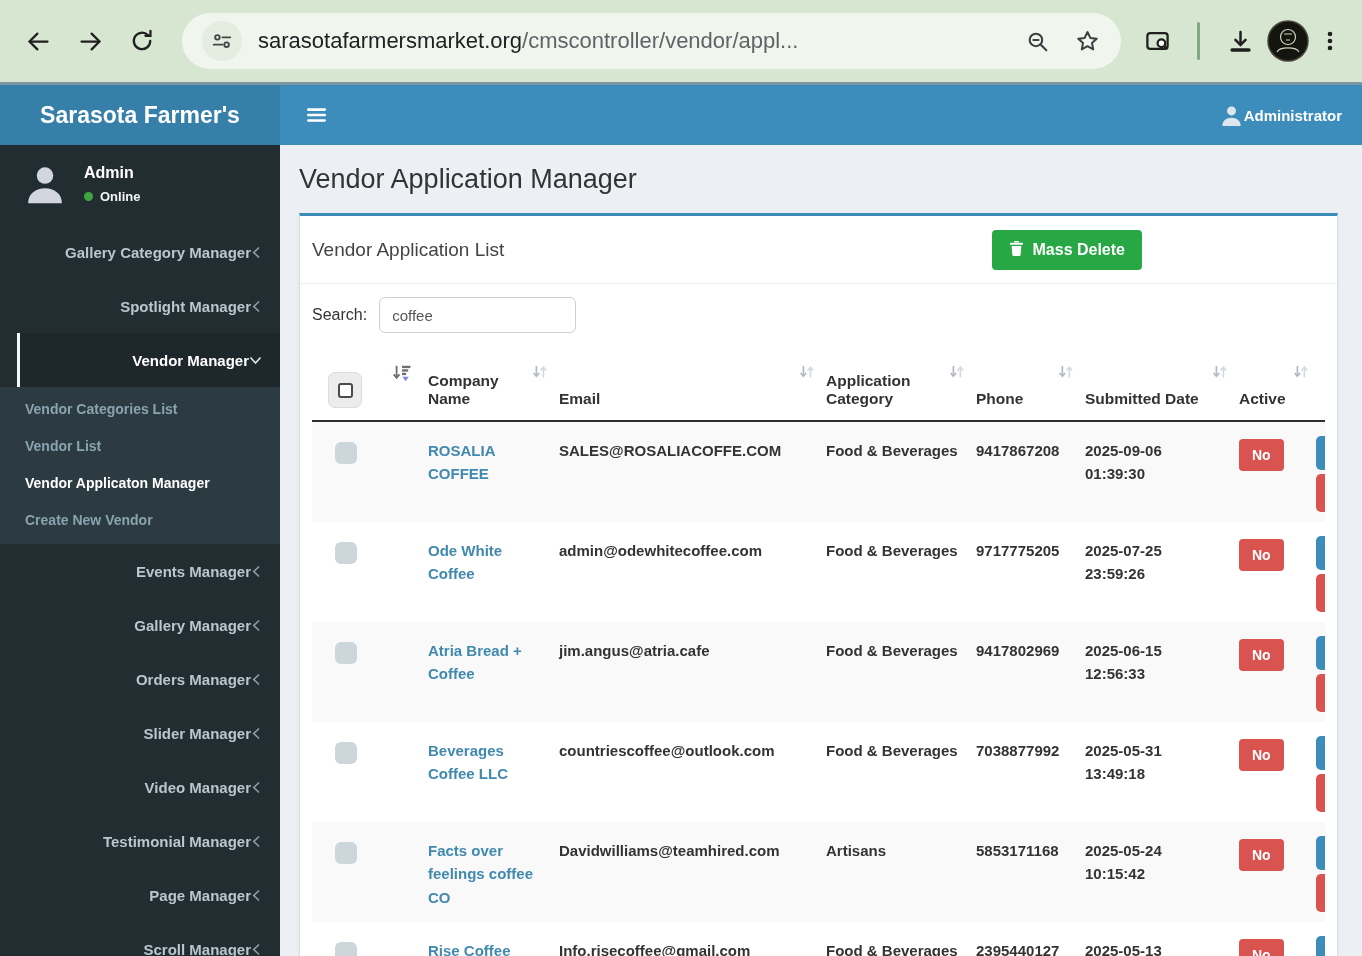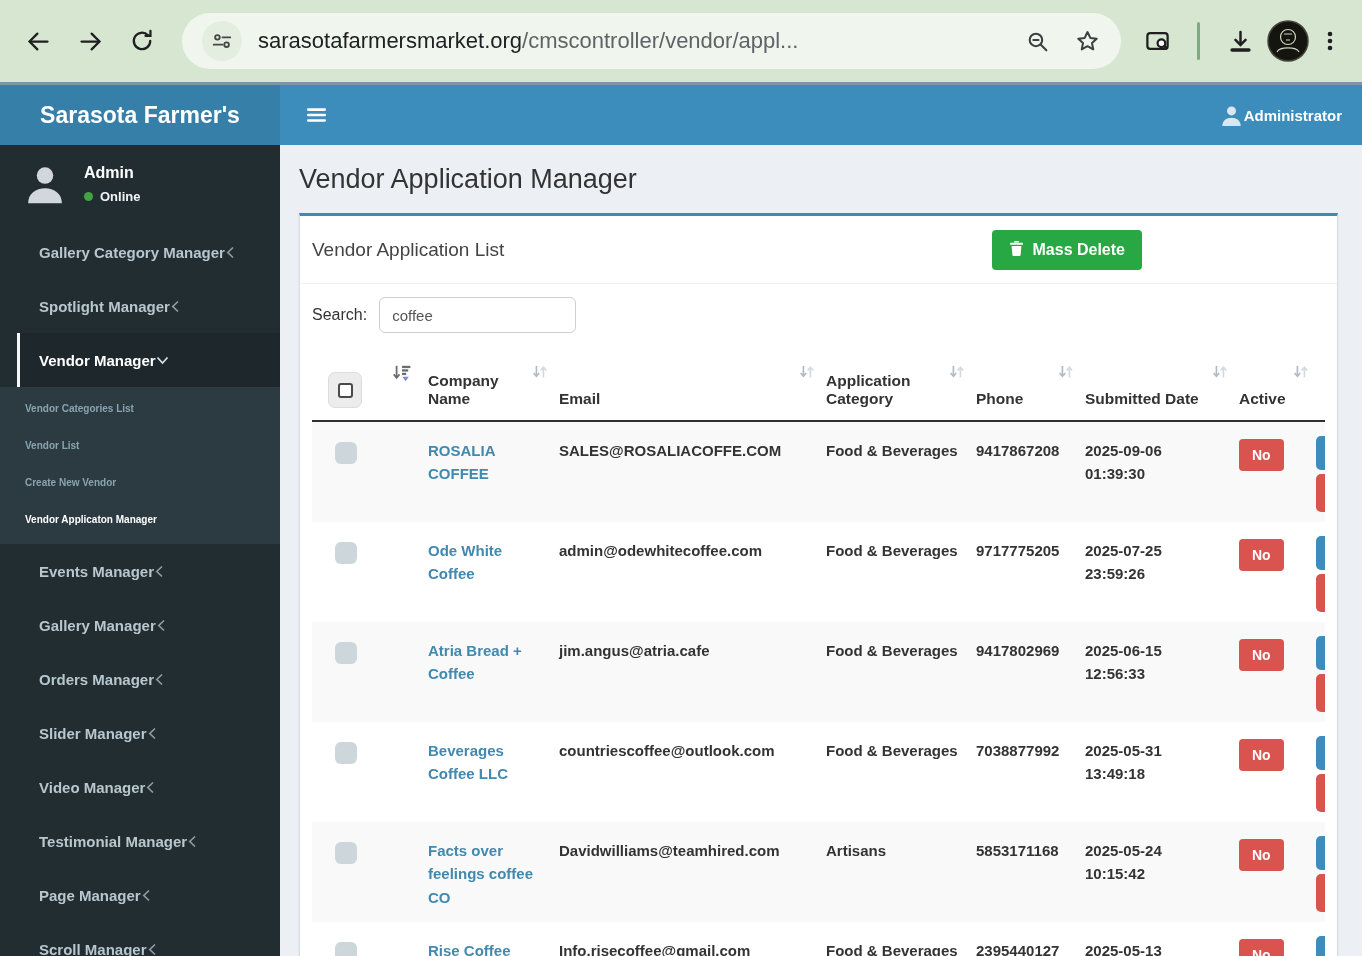--- a/index.html
+++ b/index.html
@@ -24,26 +24,26 @@
   .sidebar { width: 280px; flex: 0 0 280px; background: #222d32; display: flex; flex-direction: column; }
   .brand { height: 60px; background: #367fa9; color: #fff; font-size: 23px; font-weight: bold; display: flex; align-items: center; justify-content: center; flex: 0 0 auto; }
   .user-panel { display: flex; align-items: center; padding: 16px 14px 18px 22px; gap: 16px; }
   .user-avatar { width: 46px; height: 46px; color: #d2d6de; }
   .user-name { color: #fff; font-weight: bold; font-size: 16px; }
   .user-status { display: flex; align-items: center; gap: 7px; margin-top: 7px; }
   .status-dot { width: 9px; height: 9px; border-radius: 50%; background: #41a341; }
   .status-text { color: #f2f5f7; font-size: 13px; font-weight: bold; }
 
   .menu { flex: 1 1 auto; overflow: hidden; }
-  .menu-item { height: 54px; display: flex; align-items: center; justify-content: flex-start; padding: 0 18px 0 19px; color: #b8c7ce; font-size: 15px; font-weight: bold; cursor: pointer; border-left: 3px solid transparent; margin-left: 17px; }
+  .menu-item { height: 54px; display: flex; align-items: center; justify-content: flex-end; padding: 0 18px 0 19px; color: #b8c7ce; font-size: 15px; font-weight: bold; cursor: pointer; border-left: 3px solid transparent; margin-left: 17px; }
   .menu-item .chev { color: #8d9ba3; display: grid; place-items: center; }
   .menu-item-active { background: #1e282c; color: #fff; border-left-color: #f7f7f7; }
   .menu-item-active .chev { color: #d9e2e7; }
   .submenu { background: #2c3b41; padding: 3px 0 6px; }
-  .submenu-item { height: 37px; display: flex; align-items: center; padding: 0 16px 0 25px; color: #8aa4af; font-size: 10px; font-weight: bold; cursor: pointer; }
+  .submenu-item { height: 37px; display: flex; align-items: center; padding: 0 16px 0 25px; color: #8aa4af; font-size: 14px; font-weight: bold; cursor: pointer; }
   .submenu-item-active { color: #fff; }
 
   .main { flex: 1 1 auto; display: flex; flex-direction: column; min-width: 0; }
   .navbar { height: 60px; background: #3c8dbc; display: flex; align-items: center; justify-content: space-between; padding: 0 20px 0 18px; flex: 0 0 auto; }
   .hamburger { width: 36px; height: 36px; display: grid; place-items: center; cursor: pointer; }
   .nav-user { display: flex; align-items: center; cursor: pointer; }
   .nav-user .p-ic { width: 25px; height: 25px; color: #dbe6ee; }
   .nav-user-label { color: #fff; font-weight: bold; font-size: 15px; }
 
   .content { flex: 1 1 auto; background: #ecf0f5; padding: 15px 24px 0 19px; overflow: hidden; }
@@ -203,22 +203,22 @@
           <span>Vendor Manager</span>
           <span class="chev">
             <svg width="13" height="11" viewBox="0 0 13 11">
               <path d="M1.5 2.5 6.5 8l5-5.5" fill="none" stroke="currentColor" stroke-width="1.7"></path>
             </svg>
           </span>
         </div>
         <div class="submenu">
           <div class="submenu-item">Vendor Categories List</div>
           <div class="submenu-item">Vendor List</div>
+          <div class="submenu-item submenu-item-active">Vendor Applicaton Manager</div>
           <div class="submenu-item">Create New Vendor</div>
-          <div class="submenu-item submenu-item-active">Vendor Applicaton Manager</div>
         </div>
         <div class="menu-item">
           <span>Events Manager</span>
           <span class="chev">
             <svg width="11" height="13" viewBox="0 0 11 13">
               <path d="M8 1.5 2.8 6.5 8 11.5" fill="none" stroke="currentColor" stroke-width="1.7"></path>
             </svg>
           </span>
         </div>
         <div class="menu-item">

